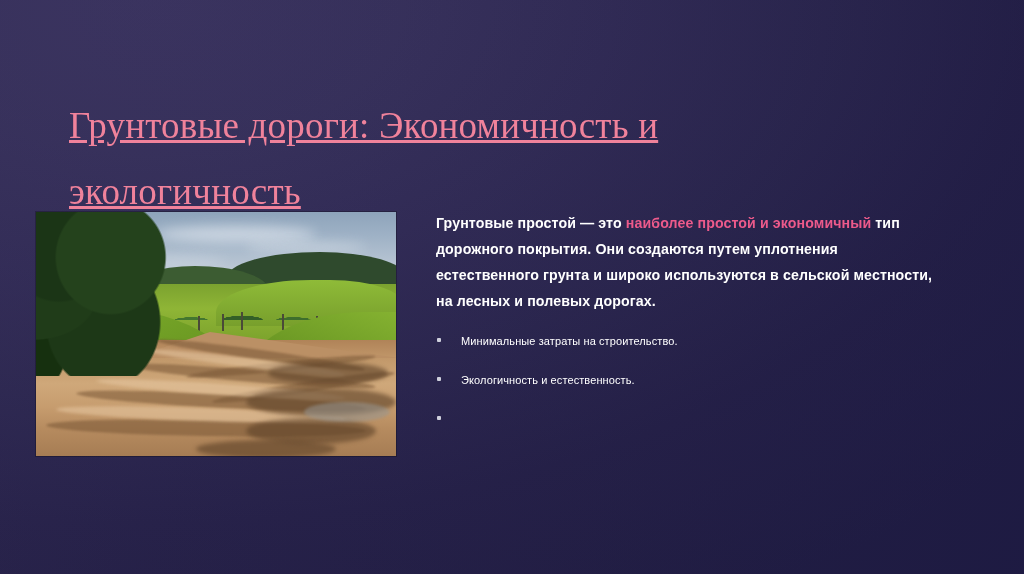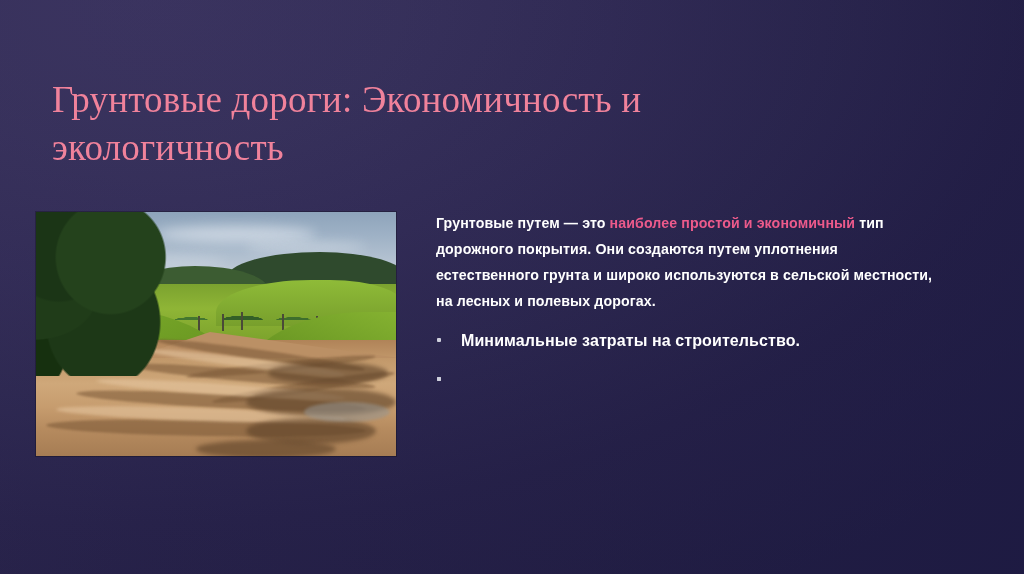--- a/index.html
+++ b/index.html
@@ -41,28 +41,29 @@
         rgba(24,22,64,0.42) 100%);
     pointer-events: none;
   }
 
   
   .title {
     position: absolute;
     left: 52px;
     top: 76px;
     width: 760px;
-    margin: 0;
+    margin: 17px;
     font-family: "Liberation Serif", "DejaVu Serif", serif;
     font-weight: 400;
     font-size: 37px;
-    line-height: 48px;
+    line-height: 66px;
     color: #f0829b;
     letter-spacing: 0.2px;
     z-index: 5;
+    text-decoration: underline;
   }
 
   
   .photo-frame {
     position: absolute;
     left: 36px;
     top: 212px;
     width: 360px;
     height: 244px;
     overflow: hidden;
@@ -286,23 +287,23 @@
 
   .bullets {
     list-style: none;
     margin: 18px 0 0 0;
     padding: 0;
   }
   .bullets li {
     position: relative;
     margin: 0 0 21px 0;
     padding-left: 25px;
-    font-size: 16px;
+    font-size: 11px;
     line-height: 18px;
-    font-weight: bold;
+    font-weight: normal;
     color: #ffffff;
     letter-spacing: 0.1px;
   }
   .bullets li .marker {
     position: absolute;
     left: 1px;
     top: 6px;
     width: 4px;
     height: 4px;
     background: #cfd0dd;
@@ -361,29 +362,30 @@
       <div class="mud m3"></div>
       <div class="mud m4"></div>
       <div class="puddle"></div>
 
       <div class="bigtree"></div>
     </div>
   </div>
 
   <div class="content">
 
-    <p class="para"><span>Грунтовые путем — это </span><span class="hl">наиболее простой и экономичный</span><span> тип дорожного покрытия. Они создаются путем уплотнения естественного грунта и широко используются в сельской местности, на лесных и полевых дорогах.</span></p>
+    <p class="para"><span>Грунтовые простой — это </span><span class="hl">наиболее простой и экономичный</span><span> тип дорожного покрытия. Они создаются путем уплотнения естественного грунта и широко используются в сельской местности, на лесных и полевых дорогах.</span></p>
 
     <ul class="bullets">
       <li>
         <span class="marker"></span>
         <span>Минимальные затраты на строительство.</span>
       </li>
       <li>
         <span class="marker"></span>
+        <span>Экологичность и естественность.</span>
       </li>
       <li>
         <span class="marker"></span>
       </li>
     </ul>
 
   </div>
 
 </div>
 

